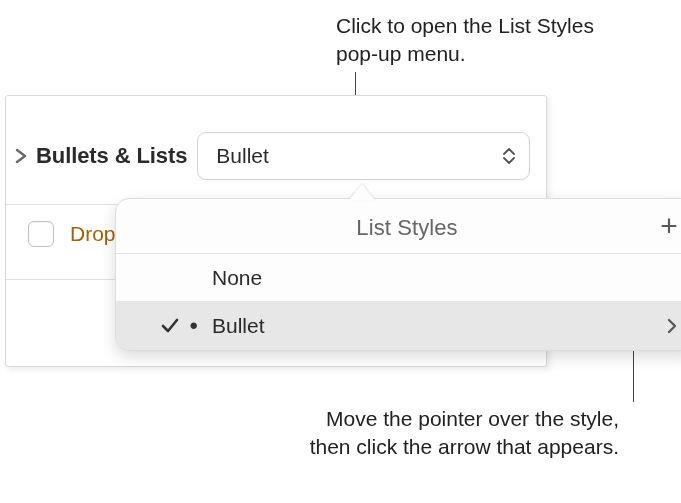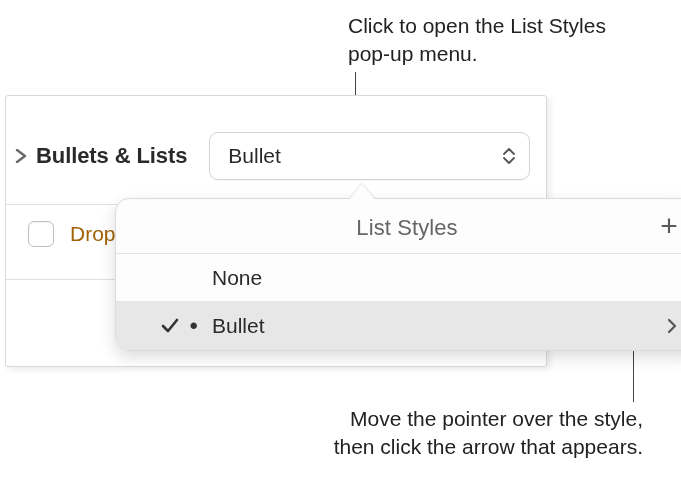--- a/index.html
+++ b/index.html
@@ -6,21 +6,21 @@
     body {
       width: 681px;
       height: 503px;
       font-family: -apple-system, BlinkMacSystemFont, "Helvetica Neue", Arial, sans-serif;
       background: #fff;
       position: relative;
       overflow: hidden;
     }
     .callout-top {
       position: absolute;
-      left: 348px;
+      left: 336px;
       top: 12px;
       font-size: 21px;
       line-height: 1.35;
       color: #222;
       width: 280px;
     }
     .callout-line-top {
       position: absolute;
       left: 355px;
       top: 72px;
@@ -50,21 +50,21 @@
       justify-content: center;
       align-items: center;
     }
     .chev-svg { width: 12px; height: 14px; }
     .section-label {
       font-size: 22px;
       font-weight: 700;
       color: #2a2a2a;
       letter-spacing: -0.1px;
       flex: 0 0 auto;
-      margin-right: 22px;
+      margin-right: 10px;
     }
     .popup-btn {
       flex: 1;
       height: 48px;
       border: 1px solid #d4d4d4;
       border-radius: 9px;
       background: #fff;
       display: flex;
       align-items: center;
       justify-content: space-between;
@@ -190,21 +190,21 @@
     .item-label { flex: 1; }
     .item-arrow {
       width: 24px;
       display: flex;
       align-items: center;
       justify-content: center;
     }
     .chev-r { width: 10px; height: 16px; }
     .callout-bottom {
       position: absolute;
-      left: 308px;
+      left: 284px;
       top: 405px;
       width: 335px;
       font-size: 21px;
       line-height: 1.35;
       color: #222;
       text-align: right;
     }
     .callout-line-bottom {
       position: absolute;
       left: 633px;

